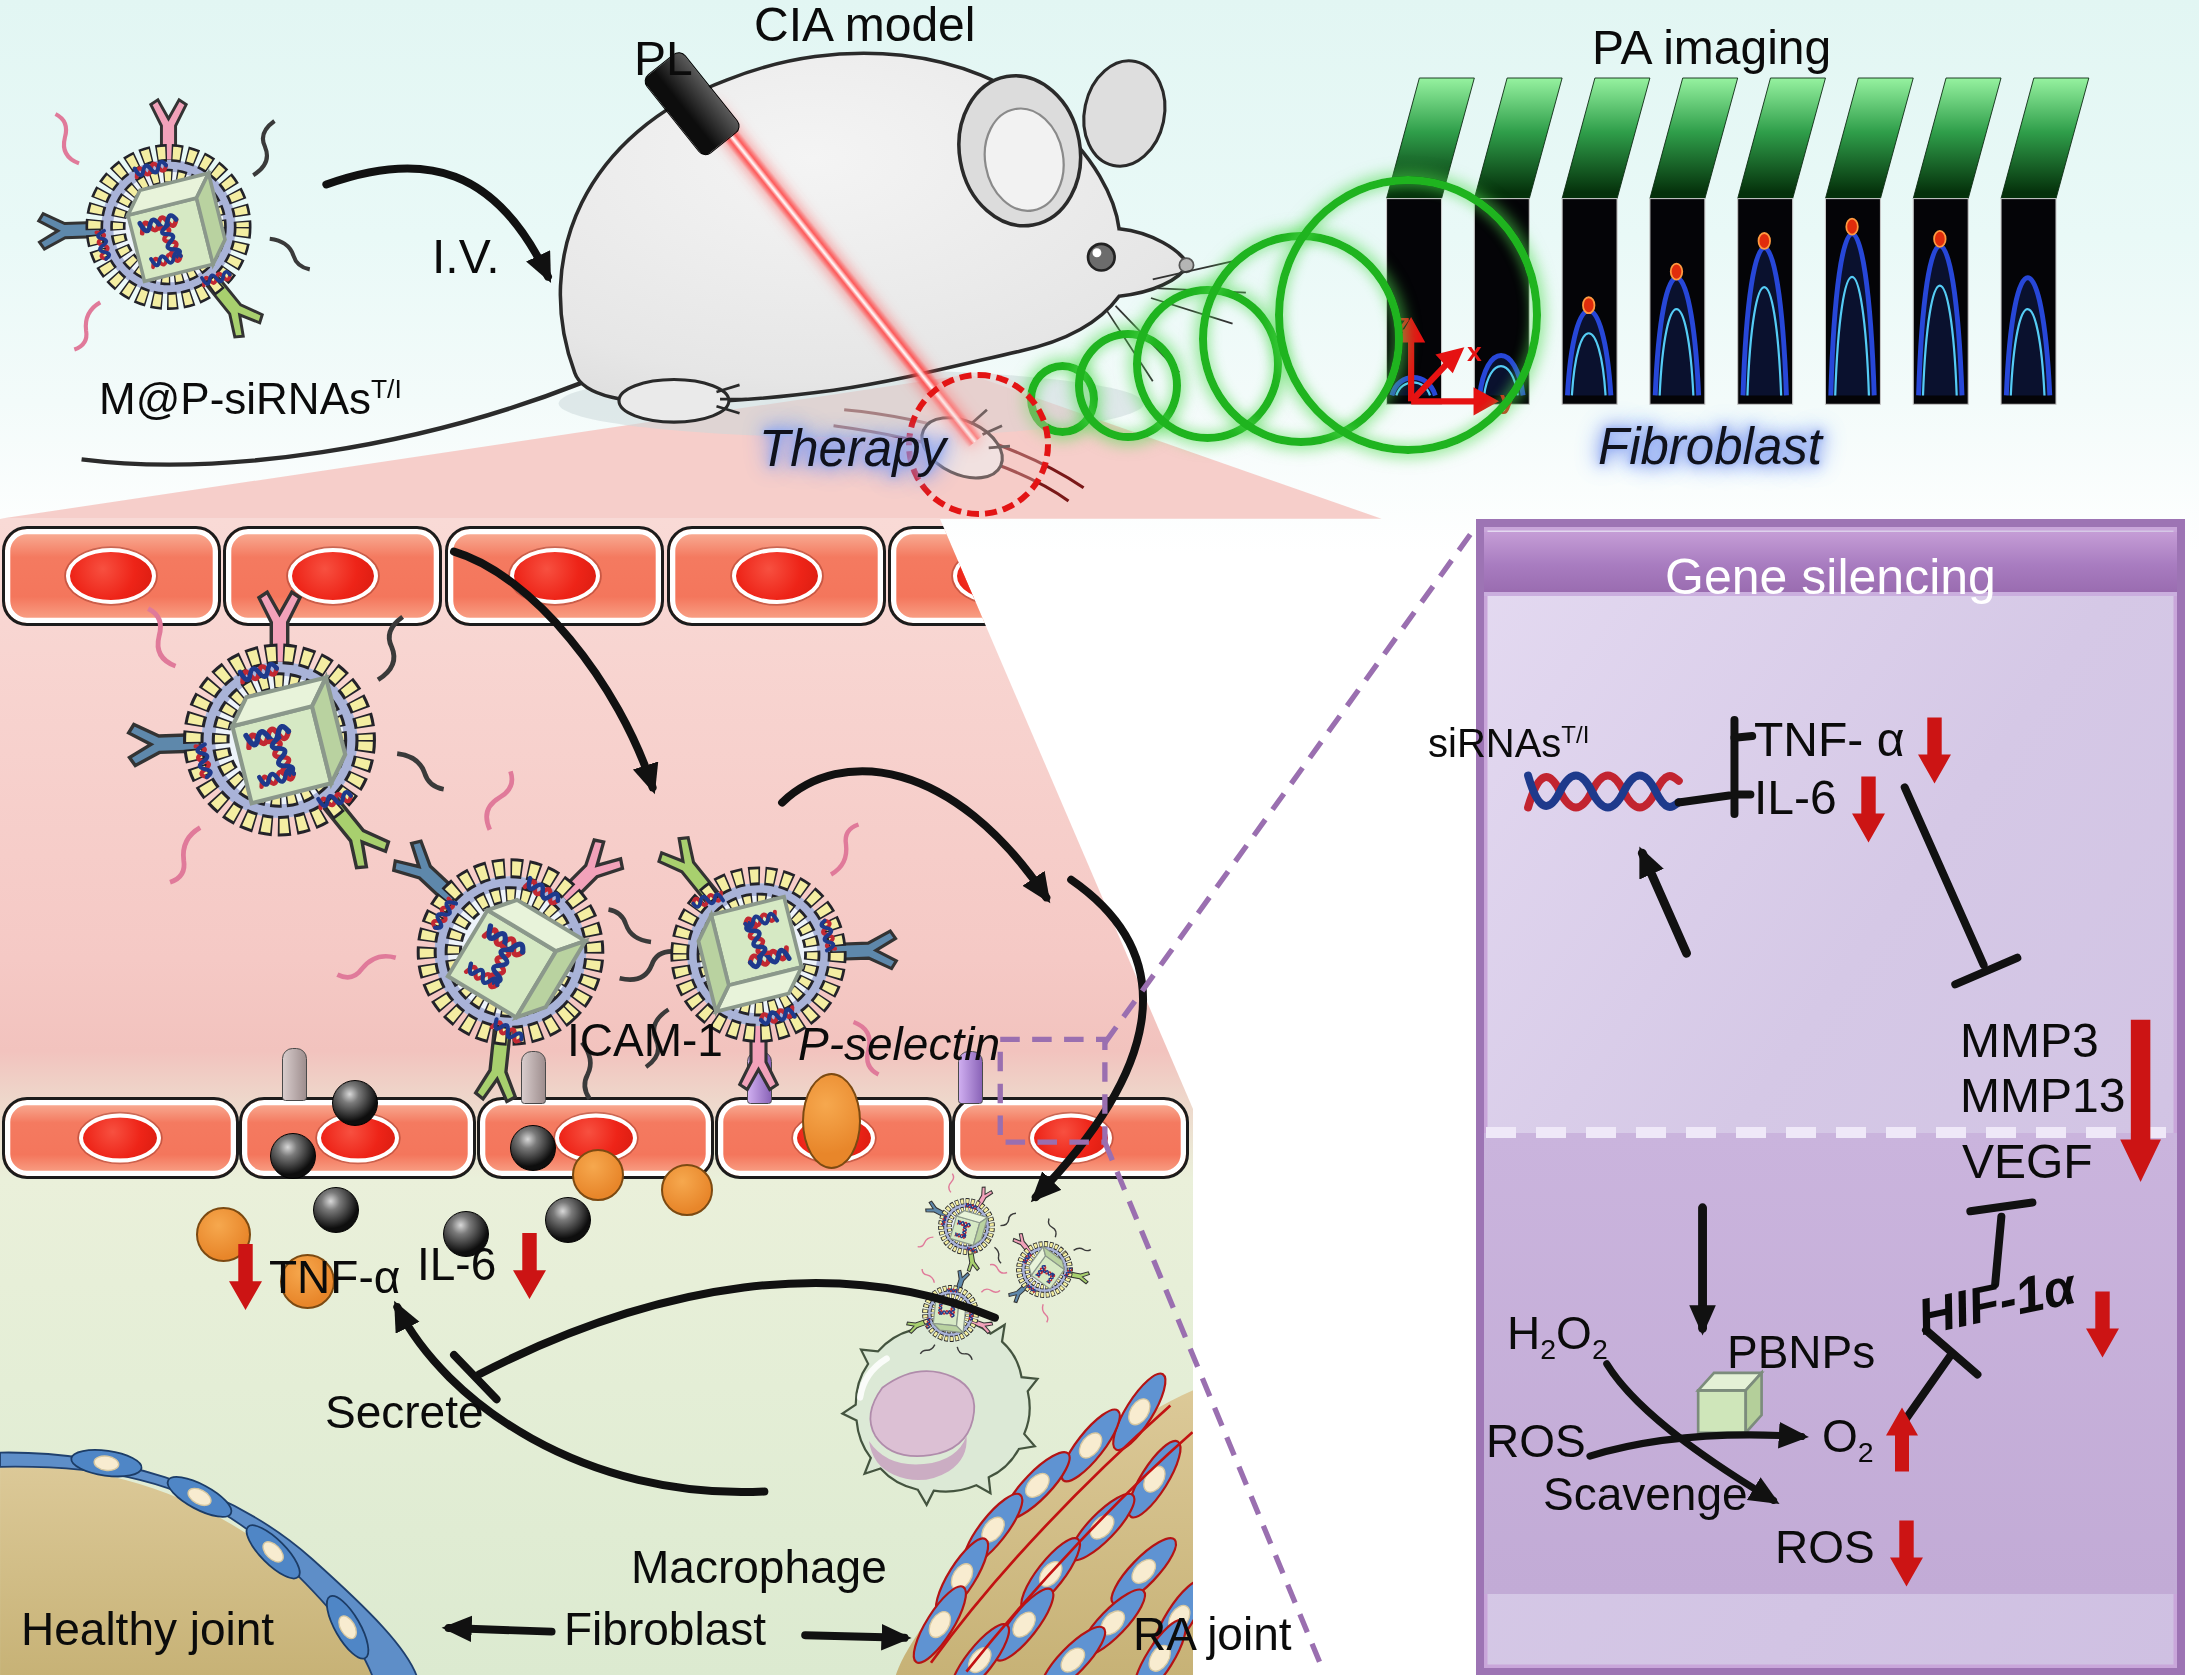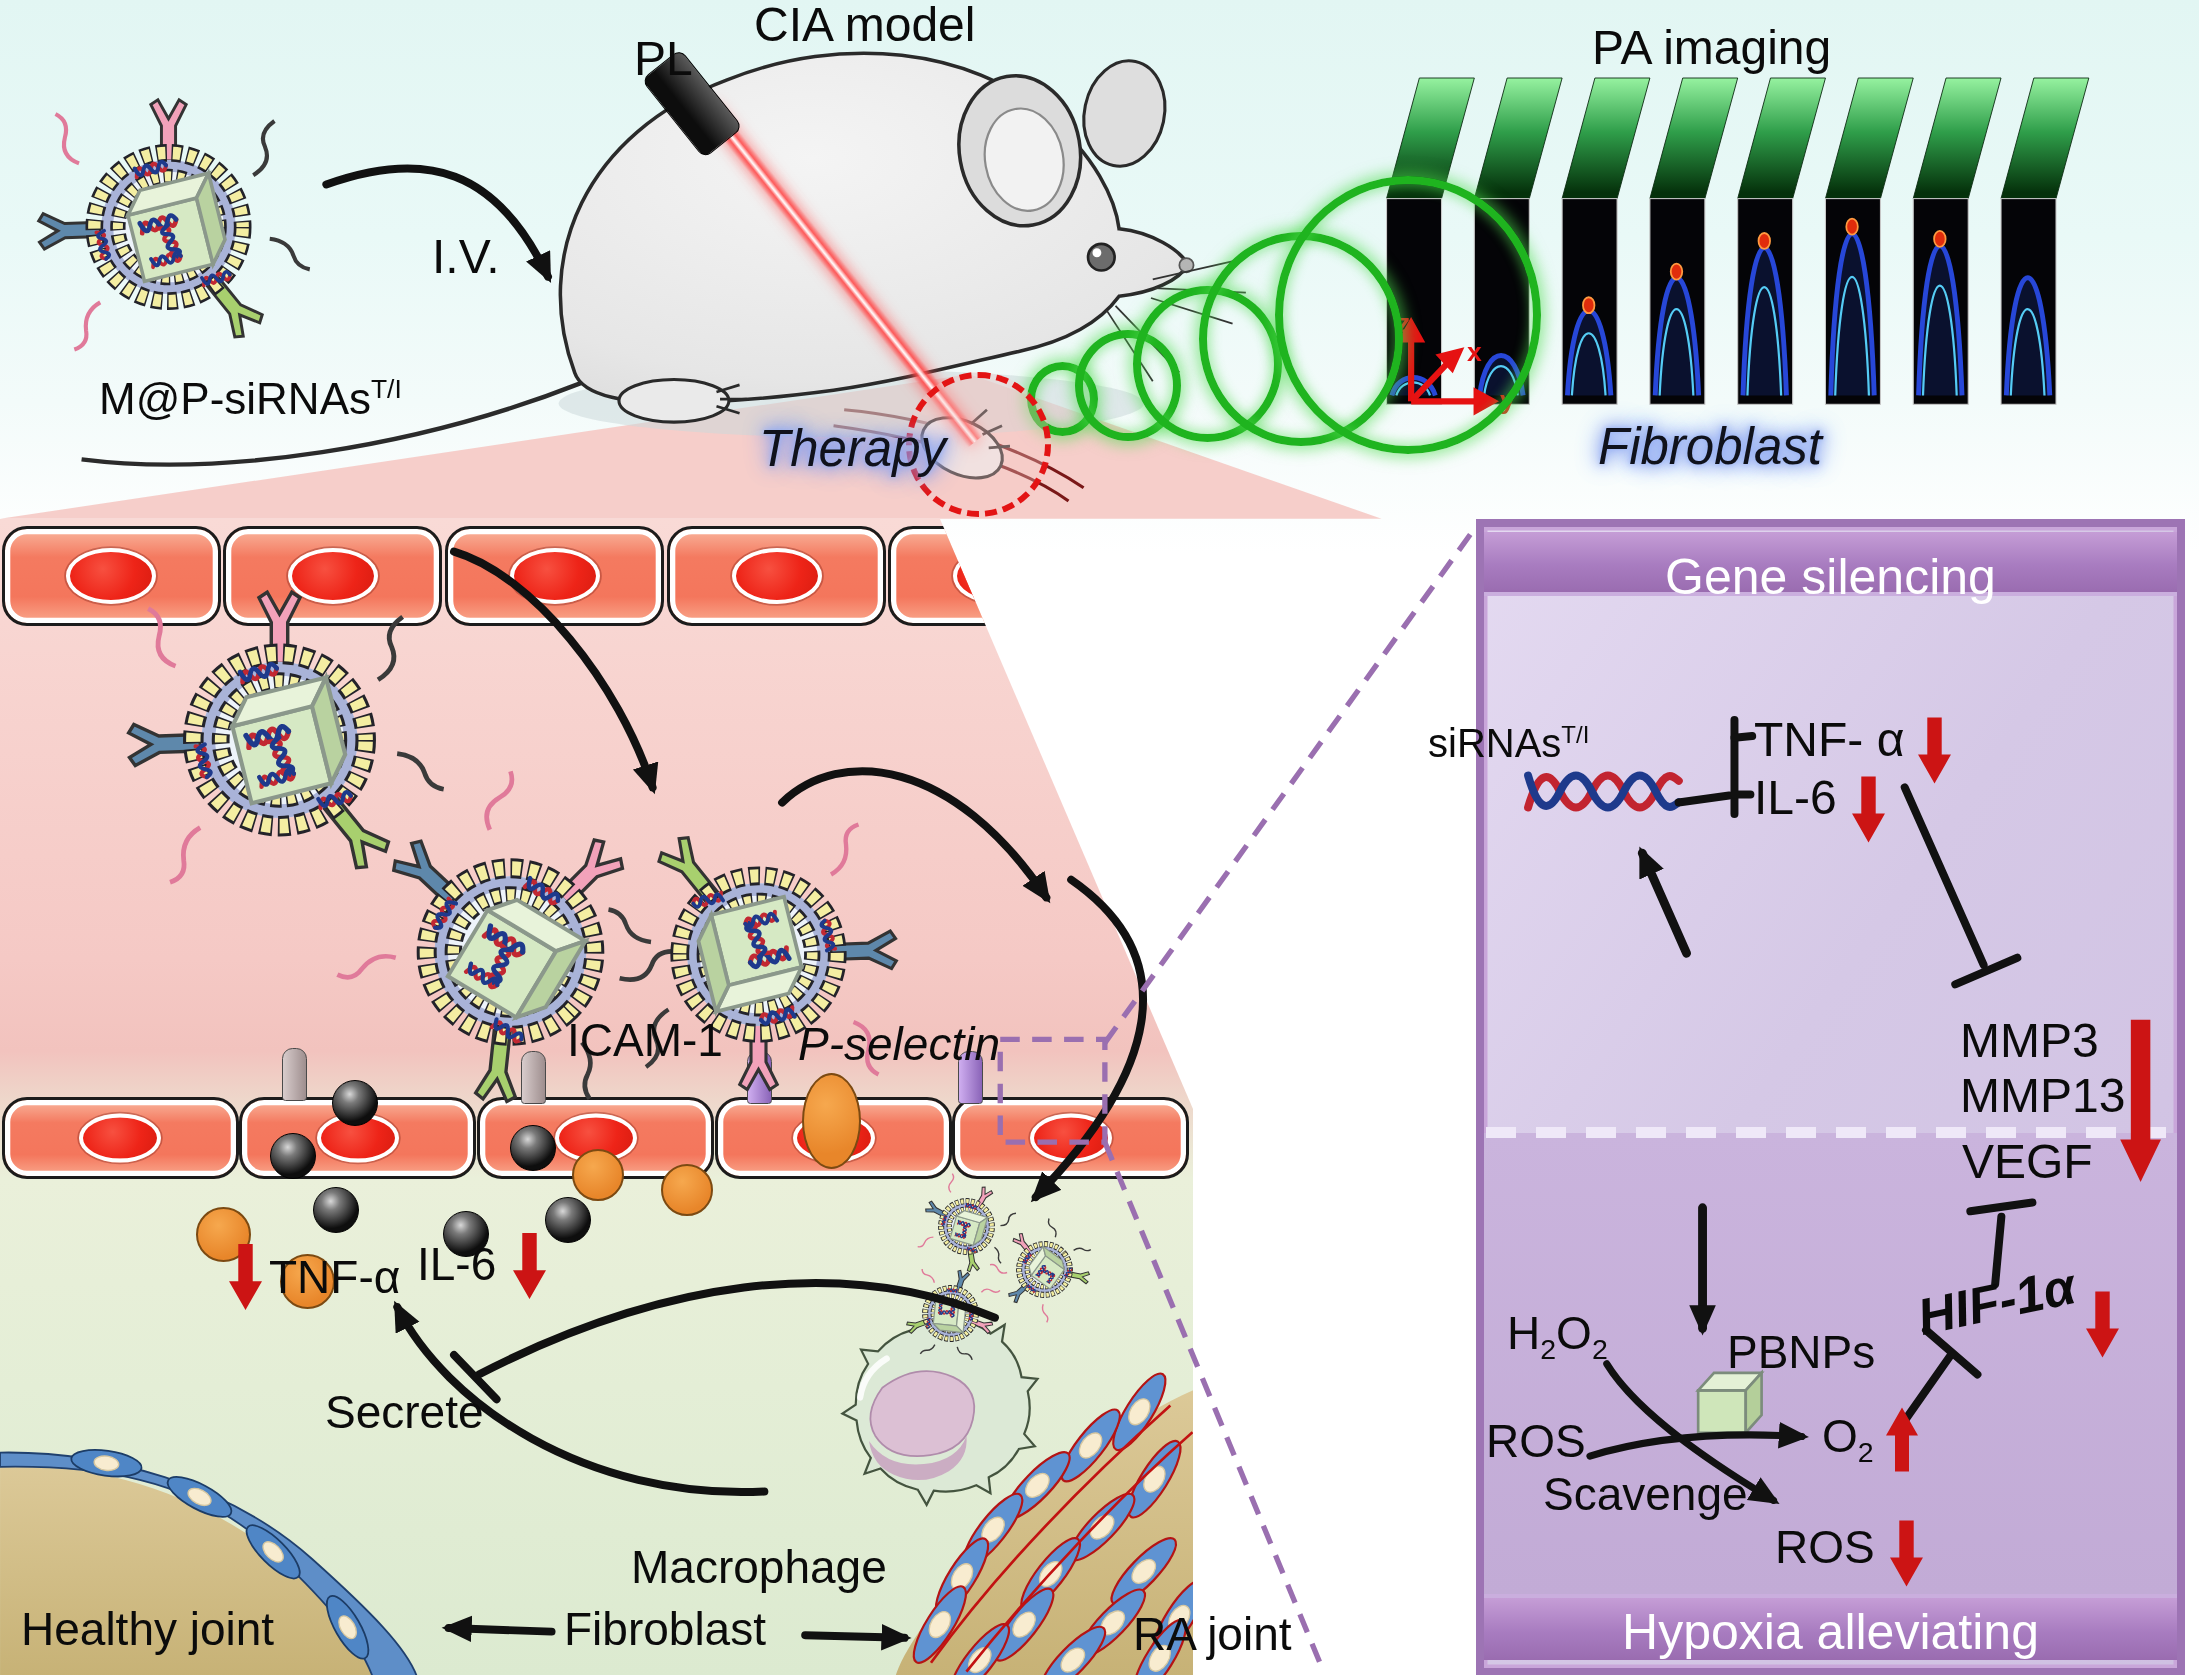--- a/index.html
+++ b/index.html
@@ -409,23 +409,20 @@
         <use href="#np"></use>
       </svg>
     </div>
 
   <div id="ppanel">
     <div class="pband" style="top:5px;height:64px;border-bottom:4.4px solid #caaede;">
       <div style="margin-top:16px">Gene silencing</div>
     </div>
     <div class="abs" style="left:0;top:606px;width:693px;height:461px;background:linear-gradient(180deg,#cab4dd,#c2abd6);"></div>
     <div class="pdash" style="top:600px;"></div>
-    <div class="pband" style="top:1067px;height:66px;border-top:4.4px solid #caaede;">
-      <div style="margin-top:5.3px">Hypoxia alleviating</div>
-    </div>
   </div>
 
   <svg class="abs" style="left:1521px;top:763px" width="164" height="57" viewBox="0 0 185 64">
     <path d="M8,50 C20,8 32,8 44,32 S68,56 80,32 S104,8 116,32 S140,56 152,32 S170,14 178,20" fill="none" stroke="#c22430" stroke-width="9" stroke-linecap="round"></path>
     <path d="M8,14 C20,56 32,56 44,32 S68,8 80,32 S104,56 116,32 S140,8 152,32 S170,50 178,44" fill="none" stroke="#1e3a8c" stroke-width="9" stroke-linecap="round"></path>
   </svg>
 
   <svg class="abs" style="left:1689px;top:1364px" width="80" height="74" viewBox="0 0 90 84">
     <polygon points="10,30 64,30 64,78 10,78" fill="#cfe6ba" stroke="#7c8c7c" stroke-width="3"></polygon>
     <polygon points="10,30 28,10 82,10 64,30" fill="#e4f1d6" stroke="#7c8c7c" stroke-width="3"></polygon>

